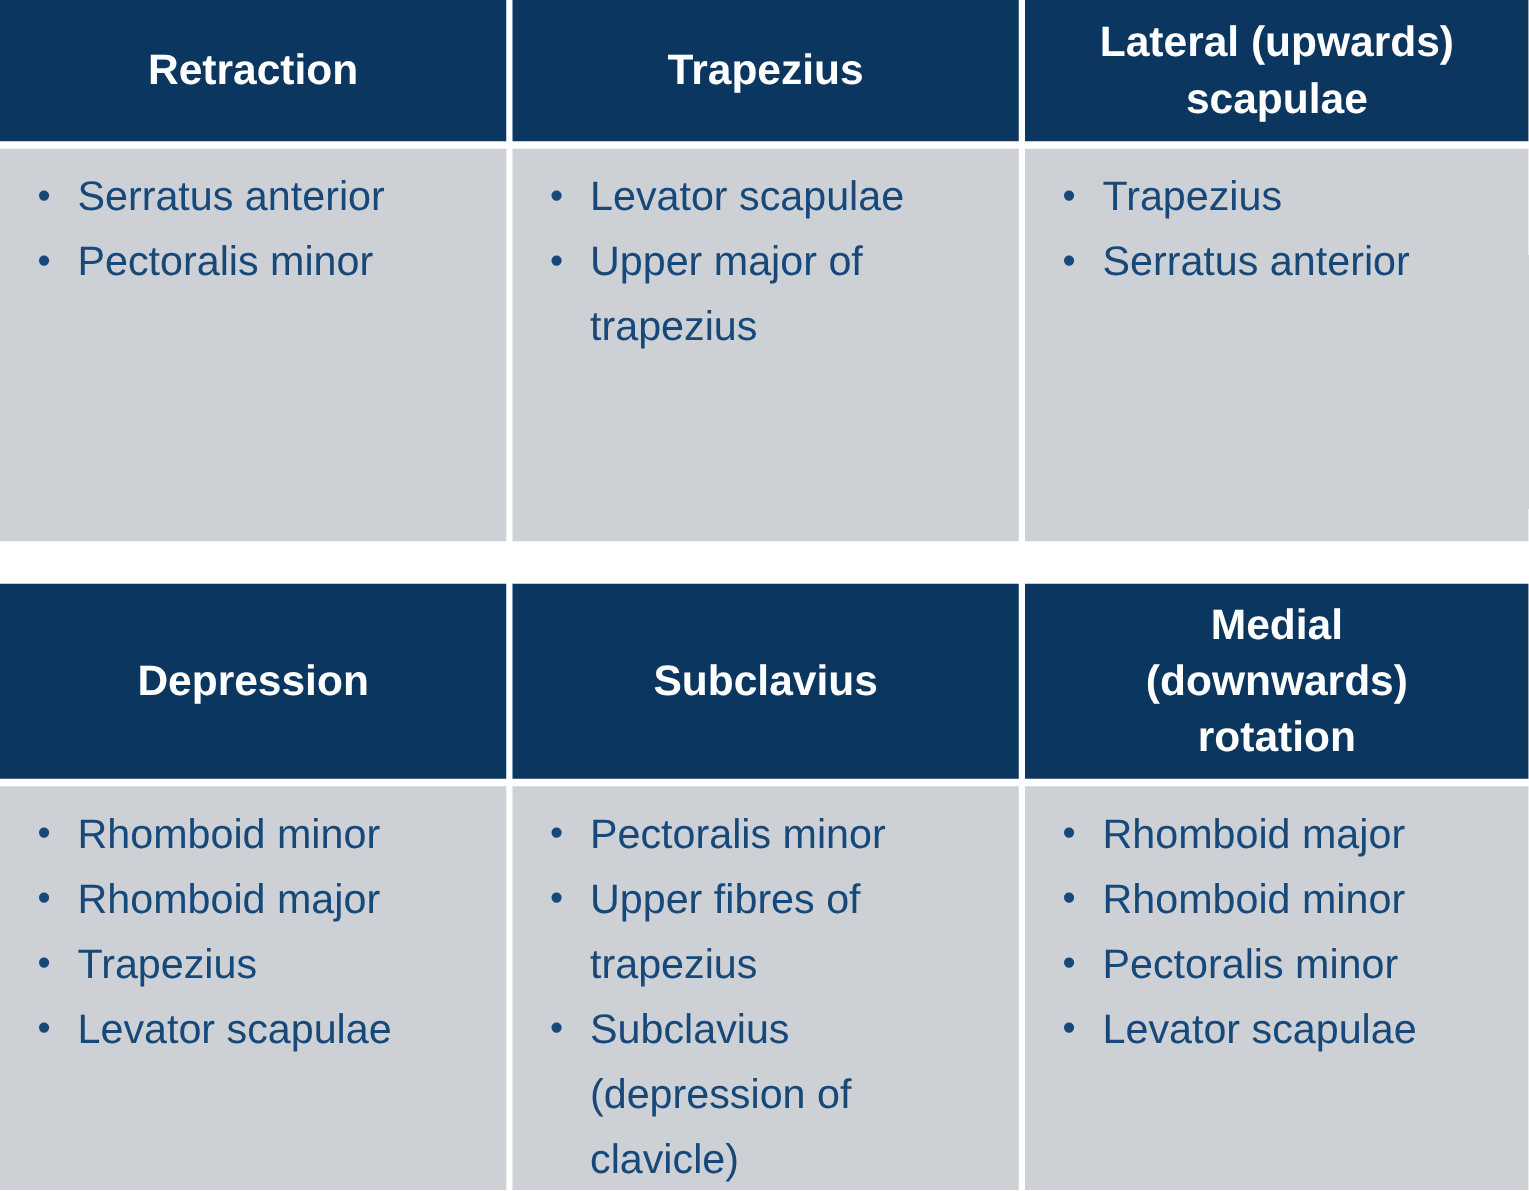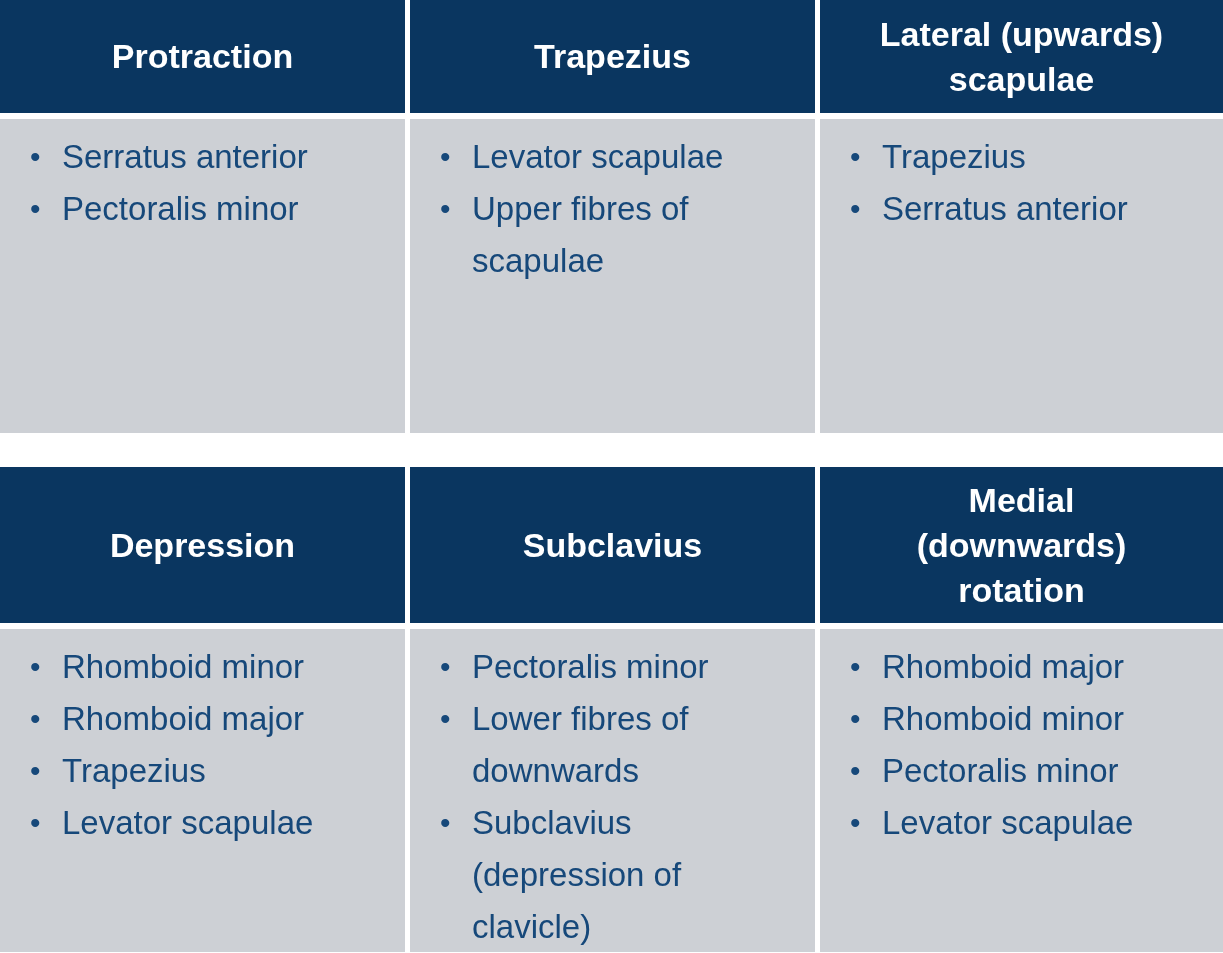--- a/index.html
+++ b/index.html
@@ -67,40 +67,40 @@
     color: #16487a;
   }
 </style>
 </head>
 <body>
 
 <div class="page">
 
   <section class="mtable top">
     <div class="hcell">
-      <span>Protraction</span>
+      <span>Retraction</span>
     </div>
     <div class="hcell">
       <span>Trapezius</span>
     </div>
     <div class="hcell">
       <span>Lateral (upwards)
 scapulae</span>
     </div>
 
     <div class="bcell">
       <ul>
         <li><span class="bullet">•</span><span>Serratus anterior</span></li>
         <li><span class="bullet">•</span><span>Pectoralis minor</span></li>
       </ul>
     </div>
     <div class="bcell">
       <ul>
         <li><span class="bullet">•</span><span>Levator scapulae</span></li>
-        <li><span class="bullet">•</span><span>Upper fibres of scapulae</span></li>
+        <li><span class="bullet">•</span><span>Upper major of trapezius</span></li>
       </ul>
     </div>
     <div class="bcell">
       <ul>
         <li><span class="bullet">•</span><span>Trapezius</span></li>
         <li><span class="bullet">•</span><span>Serratus anterior</span></li>
       </ul>
     </div>
   </section>
 
@@ -121,21 +121,21 @@
       <ul>
         <li><span class="bullet">•</span><span>Rhomboid minor</span></li>
         <li><span class="bullet">•</span><span>Rhomboid major</span></li>
         <li><span class="bullet">•</span><span>Trapezius</span></li>
         <li><span class="bullet">•</span><span>Levator scapulae</span></li>
       </ul>
     </div>
     <div class="bcell">
       <ul>
         <li><span class="bullet">•</span><span>Pectoralis minor</span></li>
-        <li><span class="bullet">•</span><span>Lower fibres of downwards</span></li>
+        <li><span class="bullet">•</span><span>Upper fibres of trapezius</span></li>
         <li><span class="bullet">•</span><span>Subclavius (depression of clavicle)</span></li>
       </ul>
     </div>
     <div class="bcell">
       <ul>
         <li><span class="bullet">•</span><span>Rhomboid major</span></li>
         <li><span class="bullet">•</span><span>Rhomboid minor</span></li>
         <li><span class="bullet">•</span><span>Pectoralis minor</span></li>
         <li><span class="bullet">•</span><span>Levator scapulae</span></li>
       </ul>

